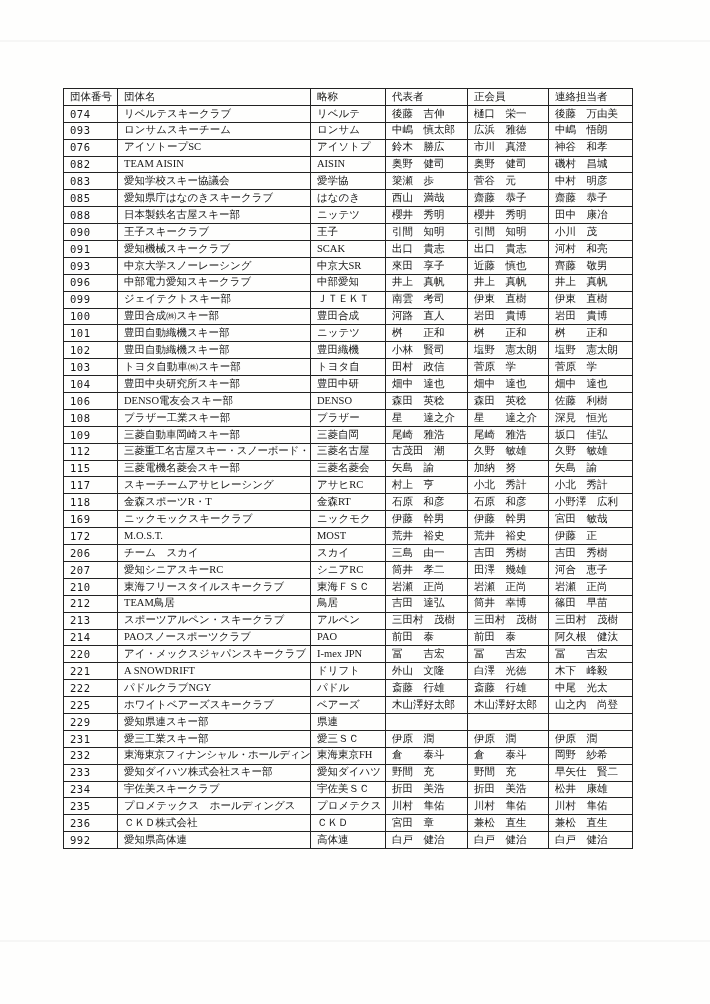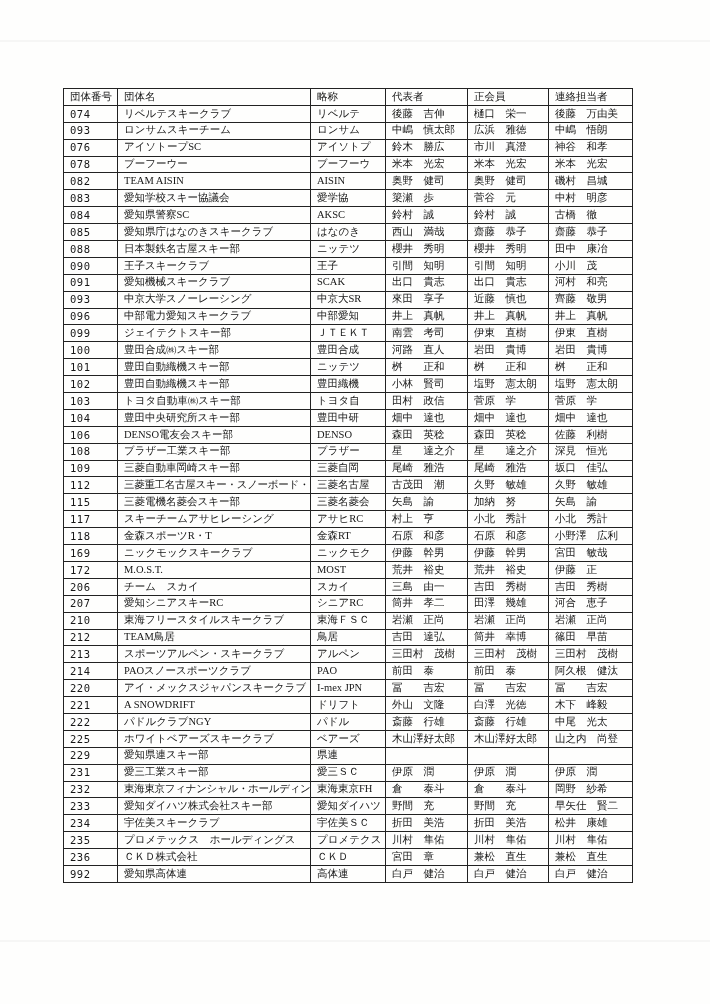--- a/index.html
+++ b/index.html
@@ -109,55 +109,39 @@
 
   <tr>
     <td class="c0">076</td>
     <td class="c1">アイソトープSC</td>
     <td class="c2">アイソトプ</td>
     <td class="c3">鈴木　勝広</td>
     <td class="c4">市川　真澄</td>
     <td class="c5">神谷　和孝</td>
   </tr>
 
-  <tr>
-    <td class="c0">078</td>
-    <td class="c1">ブーフーウー</td>
-    <td class="c2">ブーフーウ</td>
-    <td class="c3">米本　光宏</td>
-    <td class="c4">米本　光宏</td>
-    <td class="c5">米本　光宏</td>
-  </tr>
 
   <tr>
     <td class="c0">082</td>
     <td class="c1">TEAM AISIN</td>
     <td class="c2">AISIN</td>
     <td class="c3">奥野　健司</td>
     <td class="c4">奥野　健司</td>
     <td class="c5">磯村　昌城</td>
   </tr>
 
   <tr>
     <td class="c0">083</td>
     <td class="c1">愛知学校スキー協議会</td>
     <td class="c2">愛学協</td>
     <td class="c3">簗瀬　歩</td>
     <td class="c4">菅谷　元</td>
     <td class="c5">中村　明彦</td>
   </tr>
 
-  <tr>
-    <td class="c0">084</td>
-    <td class="c1">愛知県警察SC</td>
-    <td class="c2">AKSC</td>
-    <td class="c3">鈴村　誠</td>
-    <td class="c4">鈴村　誠</td>
-    <td class="c5">古橋　徹</td>
-  </tr>
 
   <tr>
     <td class="c0">085</td>
     <td class="c1">愛知県庁はなのきスキークラブ</td>
     <td class="c2">はなのき</td>
     <td class="c3">西山　満哉</td>
     <td class="c4">齋藤　恭子</td>
     <td class="c5">齋藤　恭子</td>
   </tr>
 

